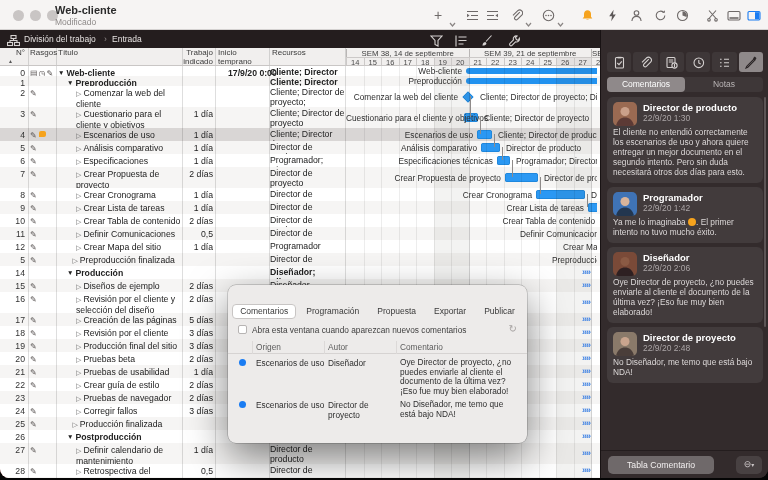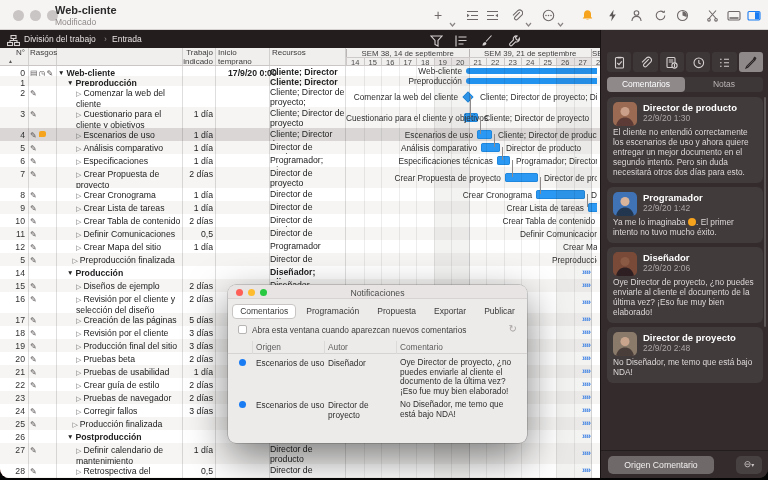--- a/index.html
+++ b/index.html
@@ -227,20 +227,21 @@
       <div class="t2icon" style="left:508px"><svg width="13" height="12">
               <path d="M11.3 3.2a2.9 2.9 0 01-3.8 3.6L4 10.3a1.4 1.4 0 01-2-2l3.5-3.5a2.9 2.9 0 013.6-3.8L7.5 2.6l.9 1.9 1.9.9z"></path>
             </svg></div>
       <div style="position:absolute;left:596px;top:0;width:4px;height:18px;background:#241d1e"></div>
     </div>
 
     <div class="grid-header" id="gridHeader">
       <div class="gh-cell" style="left:0;width:25px;text-align:right">N°</div>
       <div class="sortarrow">▲</div>
       <div class="gh-cell" style="left:30px;width:26px">Rasgos</div>
+      <div class="gh-cell" style="left:58px;width:120px">Título</div>
       <div class="gh-cell gh-right" style="left:183px;width:30px"><span>Trabajo</span><br><span>indicado</span></div>
       <div class="gh-cell" style="left:218px;width:50px"><span>Inicio temprano</span><br><span>indicado</span></div>
       <div class="gh-cell" style="left:272px;width:72px">Recursos</div>
     <div style="position: absolute; left: 346px; top: 1px; width: 122.5px; height: 8px; text-align: center; font-size: 7.8px; color: rgb(60, 60, 60); border-left: 1px solid rgb(185, 182, 181); white-space: nowrap; overflow: hidden;">SEM 38, 14 de septiembre</div>
           <div style="position: absolute; left: 346px; top: 9px; width: 17.5px; height: 9px; text-align: center; font-size: 7.5px; color: rgb(74, 74, 74); border-left: 1px solid rgb(204, 201, 200); border-top: 1px solid rgb(204, 201, 200);">14</div>
           <div style="position: absolute; left: 363.5px; top: 9px; width: 17.5px; height: 9px; text-align: center; font-size: 7.5px; color: rgb(74, 74, 74); border-left: 1px solid rgb(204, 201, 200); border-top: 1px solid rgb(204, 201, 200);">15</div>
           <div style="position: absolute; left: 381px; top: 9px; width: 17.5px; height: 9px; text-align: center; font-size: 7.5px; color: rgb(74, 74, 74); border-left: 1px solid rgb(204, 201, 200); border-top: 1px solid rgb(204, 201, 200);">16</div>
           <div style="position: absolute; left: 398.5px; top: 9px; width: 17.5px; height: 9px; text-align: center; font-size: 7.5px; color: rgb(74, 74, 74); border-left: 1px solid rgb(204, 201, 200); border-top: 1px solid rgb(204, 201, 200);">17</div>
           <div style="position: absolute; left: 416px; top: 9px; width: 17.5px; height: 9px; text-align: center; font-size: 7.5px; color: rgb(74, 74, 74); border-left: 1px solid rgb(204, 201, 200); border-top: 1px solid rgb(204, 201, 200);">18</div>
           <div style="position: absolute; left: 433.5px; top: 9px; width: 17.5px; height: 9px; text-align: center; font-size: 7.5px; color: rgb(74, 74, 74); border-left: 1px solid rgb(204, 201, 200); border-top: 1px solid rgb(204, 201, 200); background: rgb(228, 225, 224);">19</div>
@@ -724,32 +725,26 @@
                 <circle cx="12" cy="9.5" r="4.5" fill="#caa58e"></circle>
                 <path d="M3 24c1-6 5-8.5 9-8.5s8 2.5 9 8.5z" fill="#4a3e3a"></path>
               </svg></div>
             <div class="card-name">Director de proyecto</div>
             <div class="card-date">22/9/20 2:48</div>
             <div class="card-text">No Diseñador, me temo que está bajo NDA!</div>
           </div>
         </div>
     <div class="sb-scroll"></div>
     <div class="sb-bottom">
-      <div class="btn-newc">Origen Comentario</div>
+      <div class="btn-newc">Tabla Comentario</div>
       <div class="btn-del">⊖<span style="font-size:6px">▾</span></div>
     </div>
   </div>
 
   <div class="notif">
-    <div class="ntitlebar">
-      <div class="nlight" style="left:8px;background:#ff5f57"></div>
-      <div class="nlight" style="left:20px;background:#febc2e"></div>
-      <div class="nlight" style="left:32px;background:#28c840"></div>
-      <div class="ntitle">Notificaciones</div>
-    </div>
     <div class="ntabs" id="notifTabs">
           <div class="ntab active">Comentarios</div>
           <div class="ntab">Programación</div>
           <div class="ntab">Propuesta</div>
           <div class="ntab">Exportar</div>
           <div class="ntab">Publicar</div>
         </div>
     <div class="ncheckrow">
       <div class="ncheckbox"></div>
       <div class="nchecklabel">Abra esta ventana cuando aparezcan nuevos comentarios</div>

